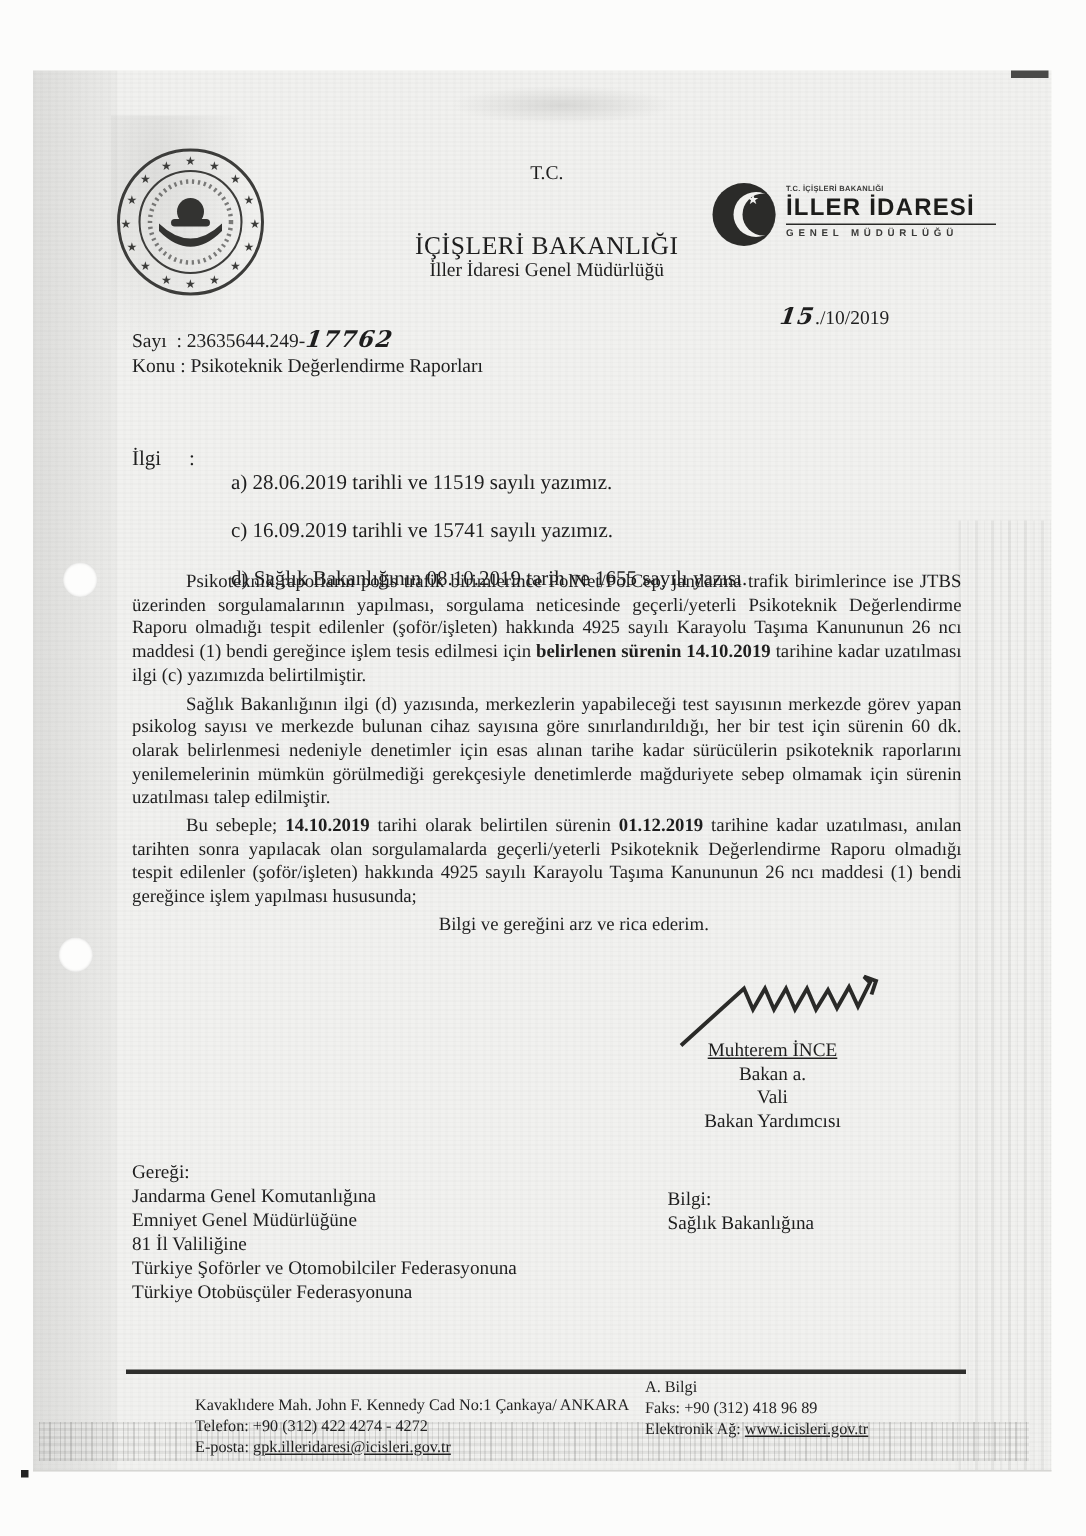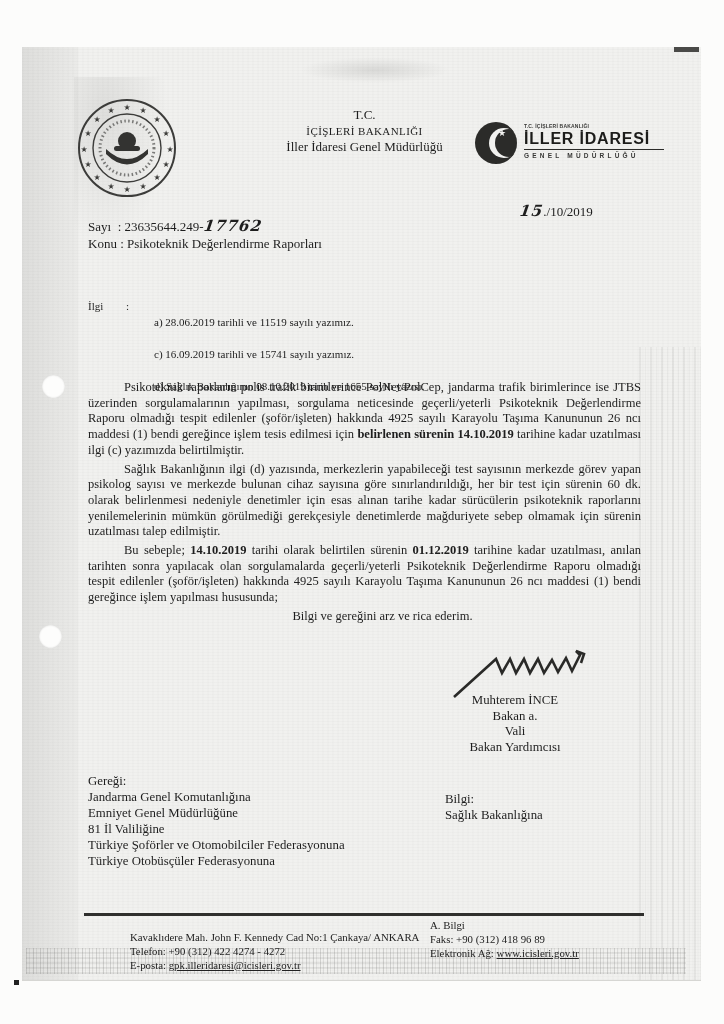--- a/index.html
+++ b/index.html
@@ -43,52 +43,52 @@
     position:absolute;width:23px;height:23px;border-radius:50%;
     background:#fdfdfc;box-shadow:inset 0 0 2px rgba(0,0,0,0.18);
   }
   .mark-tr{position:absolute;right:2px;top:0;width:25px;height:5px;background:#4a4a48;}
   .dot-bl{position:absolute;left:14px;top:980px;width:5px;height:5px;background:#222;}
 
   
   .emblem{position:absolute;left:54px;top:50px;width:102px;height:102px;}
   .head-center{position:absolute;left:215px;top:60px;width:255px;text-align:center;line-height:16px;}
   .head-tc{font-size:13px;}
-  .head-ministry{font-size:11px;letter-spacing:.4px;}
+  .head-ministry{font-size:17px;letter-spacing:.4px;margin-top:33px;}
   .head-dir{font-size:13px;}
   .logo{position:absolute;left:452px;top:72px;width:190px;height:58px;}
   .logo-circle{position:absolute;left:0;top:2px;width:44px;height:44px;}
   .logo-text{position:absolute;left:50px;top:4px;width:140px;font-family:"Liberation Sans",sans-serif;}
   .logo-top{font-size:5px;font-weight:700;color:#3a3a38;letter-spacing:.2px;white-space:nowrap;}
   .logo-title{font-size:16px;font-weight:800;letter-spacing:.8px;color:#1c1c1a;white-space:nowrap;margin-top:1px;}
   .logo-sub{font-size:6.5px;font-weight:700;letter-spacing:3.2px;color:#3a3a38;border-top:1.5px solid #2a2a28;padding-top:2px;margin-top:1px;white-space:nowrap;}
 
   
   .dateline{position:absolute;left:498px;top:155px;font-size:13px;}
   .sayi{position:absolute;left:66px;top:170px;font-size:13px;}
   .konu{position:absolute;left:66px;top:189px;font-size:13px;}
   .hand{
     font-family:"DejaVu Serif",serif;font-style:italic;font-weight:700;
     display:inline-block;transform:skewX(-8deg);letter-spacing:1px;font-size:1.18em;
   }
-  .ilgi{position:absolute;left:66px;top:252px;width:560px;font-size:11px;line-height:15.8px;display:flex;}
+  .ilgi{position:absolute;left:66px;top:252px;width:560px;font-size:14px;line-height:15.8px;display:flex;}
   .ilgi-label{width:38px;flex:none;}
   .ilgi-colon{width:12px;flex:none;}
   .ilgi-items div{margin:16px;}
 
   
   .bodytext{position:absolute;left:66px;top:330px;width:553px;font-size:12.5px;line-height:15.7px;text-align:justify;}
   .bodytext p{margin:3px 0 2px 0;text-indent:36px;}
   .bodytext p.closing{text-align:center;}
   .seg.bold{font-weight:700;}
 
   
   .sig{position:absolute;left:388px;top:600px;width:210px;text-align:center;font-size:12.8px;line-height:15.5px;}
   .sig svg{display:block;margin:0 auto 0 40px;}
-  .sig .nm{margin-top:-6px;}
+  .sig .nm{margin-top:-6px;text-decoration:underline;}
 
   
   .dagitim{position:absolute;left:66px;top:726px;font-size:12.8px;line-height:16px;}
   .bilgi-col{position:absolute;left:423px;top:744px;font-size:12.8px;line-height:16px;}
 
   
   .foot-rule{position:absolute;left:62px;top:866px;width:560px;height:3px;background:#2e2e2c;}
   .footer{position:absolute;left:66px;top:872px;width:556px;font-size:10.8px;line-height:13.8px;color:#222;}
   .foot-left{position:absolute;left:0;top:12px;width:350px;margin-left:42px;}
   .foot-right{position:absolute;left:342px;top:0;width:214px;}

